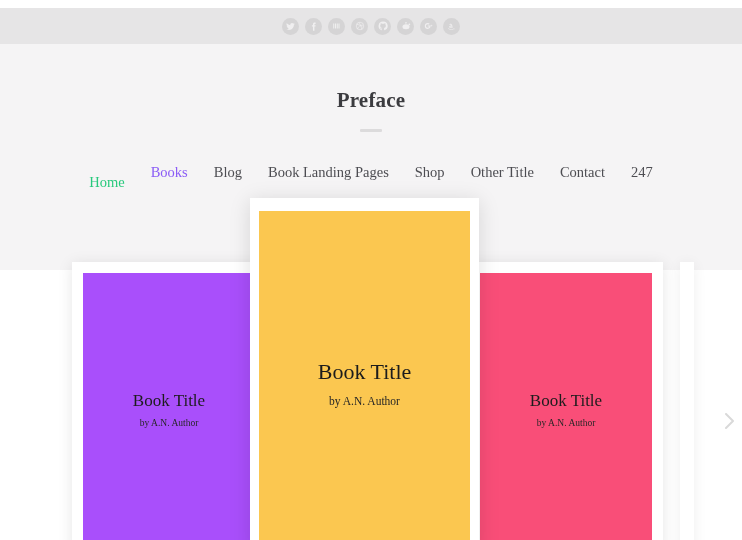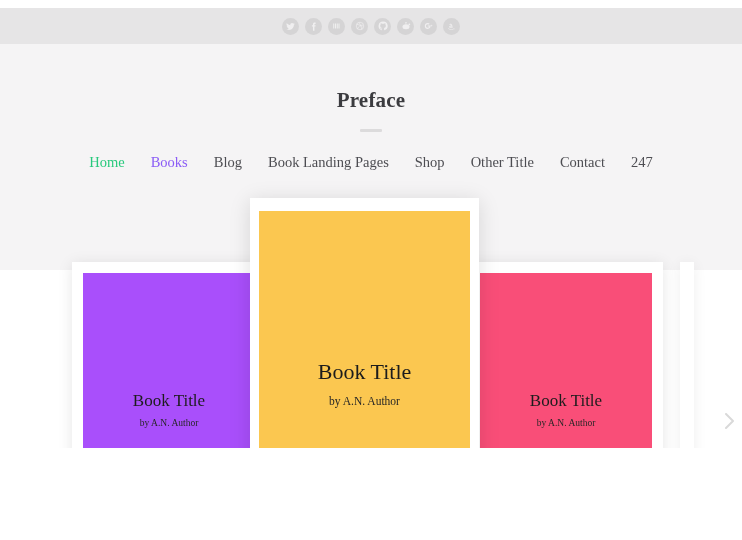--- a/index.html
+++ b/index.html
@@ -8,21 +8,21 @@
     width: 742px;
     height: 540px;
     overflow: hidden;
     background: #ffffff;
     font-family: "Liberation Sans", sans-serif;
   }
 
   #page {
     position: relative;
     width: 742px;
-    height: 448px;
+    height: 540px;
     background: #ffffff;
     overflow: hidden;
   }
 
   
   .top-strip {
     position: absolute;
     top: 0; left: 0;
     width: 742px; height: 8px;
     background: #ffffff;
@@ -86,21 +86,21 @@
     gap: 0px;
     font-family: "Liberation Serif", serif;
     font-size: 14.5px;
   }
   .nav-item {
     color: #4d4d52;
     padding: 0 13px;
     cursor: pointer;
     white-space: nowrap;
   }
-  .nav-item.active { color: #29c97d; }
+  .nav-item.active { color: #29c97d; margin-top: 20px; }
 
   
   .carousel {
     position: absolute;
     top: 270px; left: 0;
     width: 742px; height: 270px;
     background: #ffffff;
   }
 
   .book-card {

